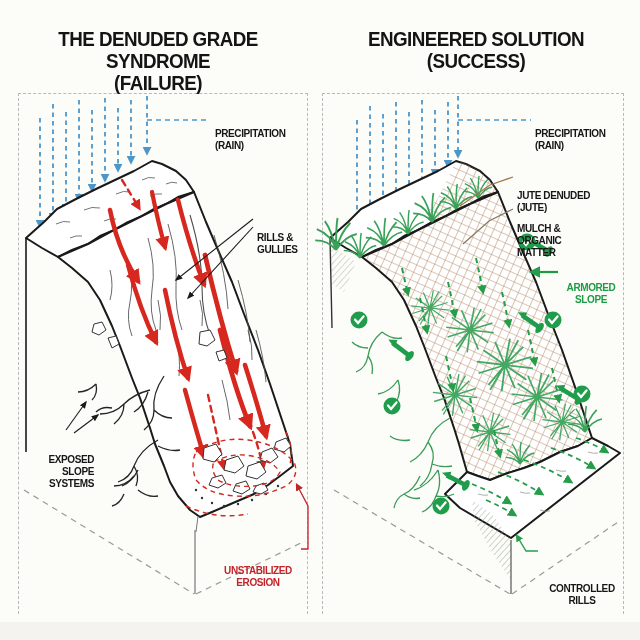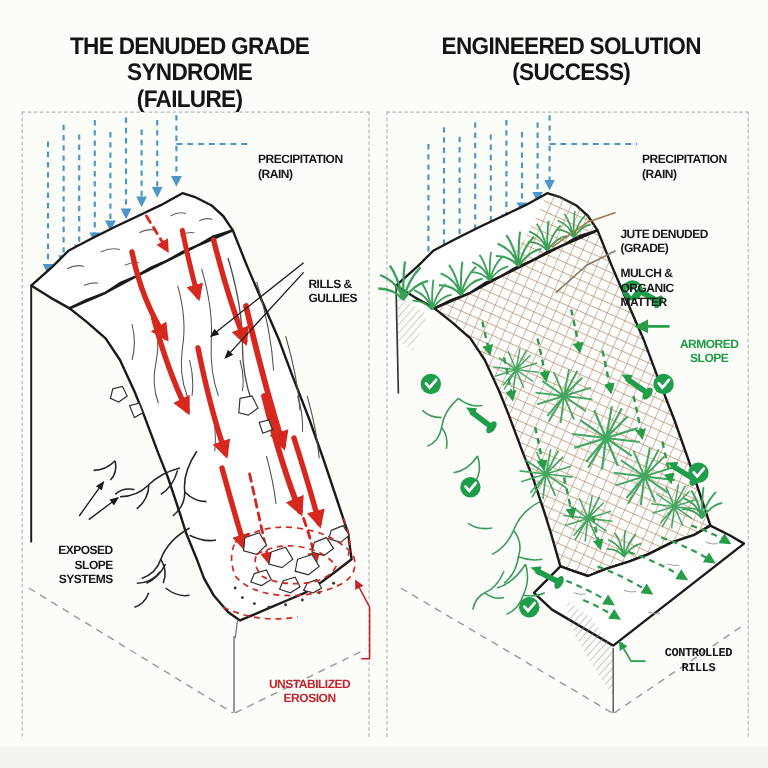--- a/index.html
+++ b/index.html
@@ -330,29 +330,29 @@
   <div>UNSTABILIZED</div>
   <div>EROSION</div>
 </div>
 
 <div class="lbl" style="left:535px;top:106px;">
   <div>PRECIPITATION</div>
   <div>(RAIN)</div>
 </div>
 <div class="lbl" style="left:517px;top:168px;">
   <div>JUTE DENUDED</div>
-  <div>(GRADE)</div>
+  <div>(JUTE)</div>
 </div>
 <div class="lbl" style="left:517px;top:201px;">
   <div>MULCH &amp;</div>
   <div>ORGANIC</div>
   <div>MATTER</div>
 </div>
 <div class="lbl green center" style="left:560px;top:260px;width:62px;">
   <div>ARMORED</div>
   <div>SLOPE</div>
 </div>
-<div class="lbl center" style="left:541px;top:518px;width:82px;font-family:Liberation Mono, monospace;">
+<div class="lbl center" style="left:541px;top:561px;width:82px;">
   <div>CONTROLLED</div>
   <div>RILLS</div>
 </div>
 
 <div class="shade"></div>
 
 </body></html>

